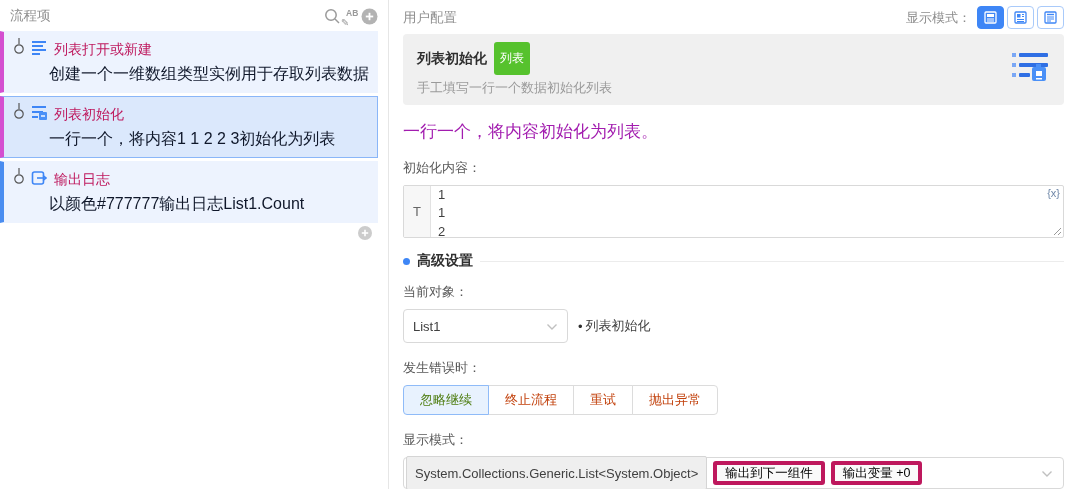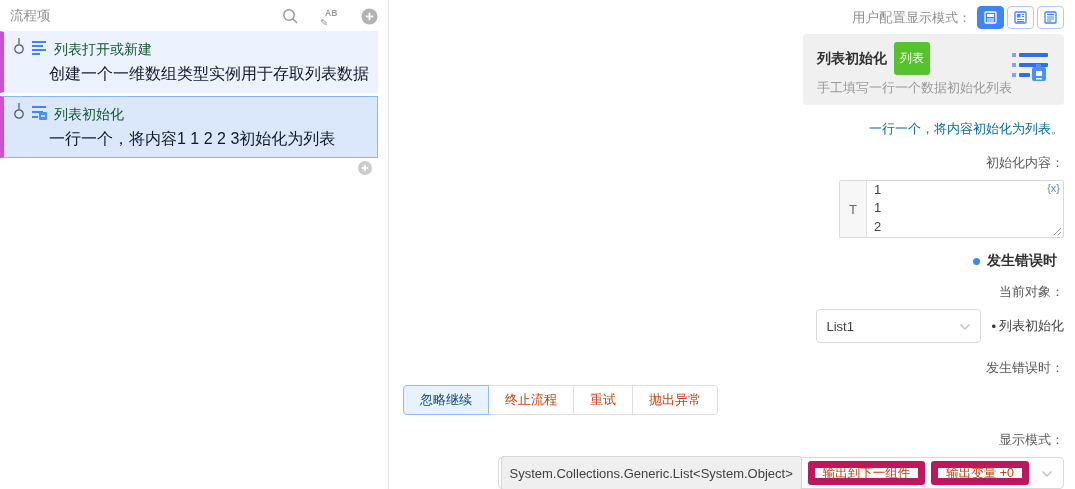--- a/index.html
+++ b/index.html
@@ -4,54 +4,54 @@
 <style>
   * { margin:0; padding:0; box-sizing:border-box; }
   html,body { background:#fff; }
   body { font-family:"Liberation Sans","DejaVu Sans",sans-serif; color:#404040; }
   .app { width:1075px; height:489px; display:flex; background:#fff; overflow:hidden; }
 
   
   .left { width:389px; border-right:1px solid #e6e6e6; }
   .panel-header { display:flex; align-items:center; padding:7px 10px 6px 10px; font-size:13.5px; color:#909090; }
   .panel-header .spacer { flex:1; }
-  .hicons { display:flex; align-items:center; gap:21px; }
+  .hicons { display:flex; align-items:center; gap:0; }
   .hicon { display:inline-flex; align-items:center; justify-content:center; cursor:pointer; }
   .ab-wrap { position:relative; width:20px; height:17px; }
   .ab-wrap .ab { position:absolute; top:0; left:5px; font-size:8.5px; font-weight:bold; color:#9a9a9a; letter-spacing:0; }
   .ab-wrap .pencil { position:absolute; bottom:-3px; left:0; font-size:10px; color:#9a9a9a; }
 
   .item { position:relative; margin:0 10px 3px 0; background:#edf3fe; border:1px solid transparent;
           border-left:4px solid #d44fd0; padding:6px 8px 7px 10px; cursor:pointer; }
   .item.accent-blue { border-left-color:#4a8df0; }
   .item.selected { background:#dbe8fc; border-color:#8ab6f8; border-left-color:#d44fd0; }
   .item-top { display:flex; align-items:center; gap:7px; }
-  .item-title { font-size:14px; color:#14532d; }
+  .item-title { font-size:14px; color:#be185d; }
   .item-sub { margin:3px 0 0 35px; font-size:16px; color:#0f172a; white-space:nowrap; overflow:hidden; }
   .add-row { display:flex; justify-content:flex-end; margin:3px 16px 0 0; }
 
   
-  .right { flex:1; padding:6px 11px 0 14px; display:flex; flex-direction:column;align-items:flex-end; }
+  .right { flex:1; padding:6px 11px 0 14px; display:flex; flex-direction:column; }
   .r-head { display:flex; align-items:center; }
   .r-title { font-size:13.5px; color:#909090; }
   .r-head .spacer { flex:1; }
   .dm-label { font-size:13px; color:#8c8c8c; margin-right:6px; }
   .dm-group { display:flex; gap:3px; }
   .dm-btn { width:27px; height:23px; border-radius:4px; border:1px solid #a9cafa; background:#fff; color:#3e86f6;
             display:flex; align-items:center; justify-content:center; cursor:pointer; }
   .dm-btn.active { background:#3e86f6; border-color:#3e86f6; color:#fff; }
 
   .card { margin-top:5px; background:#f0f0f0; border-radius:4px; padding:8px 14px 8px 14px;
           display:flex; align-items:center; justify-content:space-between; }
   .card-title-row { display:flex; align-items:center; gap:7px; }
   .card-title { font-size:14px; font-weight:bold; color:#2f2f2f; }
   .badge { font-size:12px; color:#fff; background:#56c22d; border-radius:3px; padding:8px 6px; }
   .card-sub { margin-top:4px; font-size:13px; color:#9a9a9a; }
 
-  .desc { margin-top:15px; font-size:13px; color:#0369a1; }
+  .desc { margin-top:15px; font-size:17px; color:#a21caf; }
   .field-label { margin-top:16px; font-size:13px; color:#595959; }
 
   .ta-box { margin-top:8px; border:1px solid #d9d9d9; border-radius:2px; height:92px; display:flex; position:relative; }
   .ta-gutter { width:27px; background:#f7f7f7; border-right:1px solid #e2e2e2; display:flex; align-items:center;
                justify-content:center; font-size:13px; color:#666; cursor:pointer; }
   .ta-main { flex:1; position:relative; }
   .ta-main textarea { width:100%; height:100%; border:none; outline:none; resize:none; background:transparent;
                font-family:"Liberation Sans","DejaVu Sans",sans-serif; font-size:13px; line-height:18.4px;
                padding:0px 14px 0 7px; color:#404040; }
   .var-icon { position:absolute; top:1px; right:3px; font-size:11px; color:#6f87a8; cursor:pointer; }
@@ -67,28 +67,28 @@
             padding:16px 9px; cursor:pointer; background:#fff; }
   .select .sel-val { flex:1; font-size:13px; color:#404040; }
   .obj-note { display:flex; align-items:center; gap:3px; font-size:13px; color:#404040; }
   .note-bullet { font-size:13px; color:#2f2f2f; }
 
   .seg-group { margin-top:8px; display:inline-flex; align-self:flex-start; }
   .seg-btn { height:30px; padding:0 16px; background:#fff; border:1px solid #dcdcdc; font-size:13px; color:#c2410c;
              display:flex; align-items:center; margin-left:-1px; cursor:pointer; position:relative; }
   .seg-btn:first-child { border-radius:4px 0 0 4px; margin-left:0; }
   .seg-btn:last-child { border-radius:0 4px 4px 0; }
-  .seg-btn.active { background:#e8f2fe; color:#0c4a6e; border-color:#8fbbf8; z-index:1; }
+  .seg-btn.active { background:#e8f2fe; color:#4d7c0f; border-color:#8fbbf8; z-index:1; }
 
   .out-row { margin-top:8px; height:32px; border:1px solid #d9d9d9; border-radius:4px; display:flex; align-items:center;
              padding:0 10px 0 2px; gap:6px; cursor:pointer; background:#fff; }
   .out-type { background:#efefef; border:1px solid #d5d5d5; border-radius:2px; height:26px; display:flex;
               align-items:center; padding:16px 8px; font-size:13px; color:#404040; white-space:nowrap; }
-  .out-tag { background:#fafafa; border:7px solid #be185d; border-radius:3px; height:24px; display:flex;
-             align-items:center; padding:0 8px; font-size:12.5px; color:#c2410c; white-space:nowrap; cursor:pointer; }
+  .out-tag { background:#fafafa; border:4px solid #be185d; border-radius:3px; height:24px; display:flex;
+             align-items:center; padding:0 8px; font-size:12.5px; color:#000000; white-space:nowrap; cursor:pointer; }
   .out-row .spacer { flex:1; }
 </style>
 </head>
 <body>
 
 <div class="app">
 
   <div class="left">
     <div class="panel-header">
       <span>流程项</span>
@@ -150,20 +150,39 @@
               <line x1="1" y1="12" x2="7" y2="12" stroke="#3e86f6" stroke-width="2"></line>
               <rect x="8" y="7" width="8" height="8" rx="1" fill="#4a90f7"></rect>
               <line x1="10" y1="11" x2="14" y2="11" stroke="#fff" stroke-width="1.4"></line>
             </svg>
         </span>
         <span class="item-title">列表初始化</span>
       </div>
       <div class="item-sub">一行一个，将内容1 1 2 2 3初始化为列表</div>
     </div>
 
+    <div class="item accent-blue">
+      <div class="item-top">
+        <span>
+          <svg width="10" height="19" viewBox="0 0 10 19">
+              <line x1="5" y1="0" x2="5" y2="6" stroke="#555" stroke-width="1.2"></line>
+              <circle cx="5" cy="11" r="4.2" fill="none" stroke="#555" stroke-width="1.2"></circle>
+            </svg>
+        </span>
+        <span>
+          <svg width="16" height="16" viewBox="0 0 16 16">
+              <rect x="1.5" y="2" width="11" height="12" rx="2" fill="none" stroke="#3e86f6" stroke-width="1.6"></rect>
+              <line x1="6" y1="8" x2="15" y2="8" stroke="#3e86f6" stroke-width="1.6"></line>
+              <polyline points="12,5.5 15,8 12,10.5" fill="none" stroke="#3e86f6" stroke-width="1.6"></polyline>
+            </svg>
+        </span>
+        <span class="item-title">输出日志</span>
+      </div>
+      <div class="item-sub">以颜色#777777输出日志List1.Count</div>
+    </div>
 
     <div class="add-row">
       <span>
         <svg width="14" height="14" viewBox="0 0 14 14">
             <circle cx="7" cy="7" r="7" fill="#cccccc"></circle>
             <line x1="7" y1="3.8" x2="7" y2="10.2" stroke="#fff" stroke-width="1.6"></line>
             <line x1="3.8" y1="7" x2="10.2" y2="7" stroke="#fff" stroke-width="1.6"></line>
           </svg>
       </span>
     </div>
@@ -245,21 +264,21 @@
           <svg width="9" height="9" viewBox="0 0 9 9">
               <line x1="8" y1="1" x2="1" y2="8" stroke="#999" stroke-width="1"></line>
               <line x1="8" y1="5" x2="5" y2="8" stroke="#999" stroke-width="1"></line>
             </svg>
         </span>
       </div>
     </div>
 
     <div class="section">
       <span class="sec-dot"></span>
-      <span class="sec-title">发生错误时</span>
+      <span class="sec-title">高级设置</span>
       <span class="sec-rule"></span>
     </div>
 
     <div class="field-label" style="margin-top:13px;">当前对象：</div>
     <div class="obj-row">
       <div class="select">
         <span class="sel-val">List1</span>
         <span>
           <svg width="12" height="8" viewBox="0 0 12 8">
               <polyline points="1.5,1.5 6,6 10.5,1.5" fill="none" stroke="#c0c0c0" stroke-width="1.4"></polyline>

